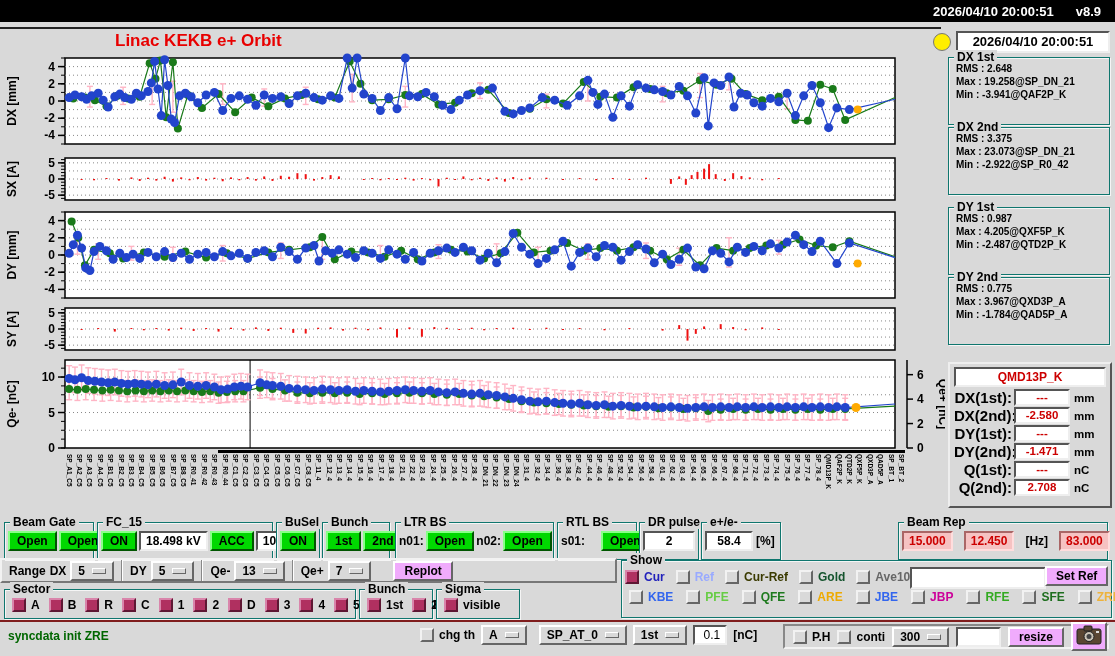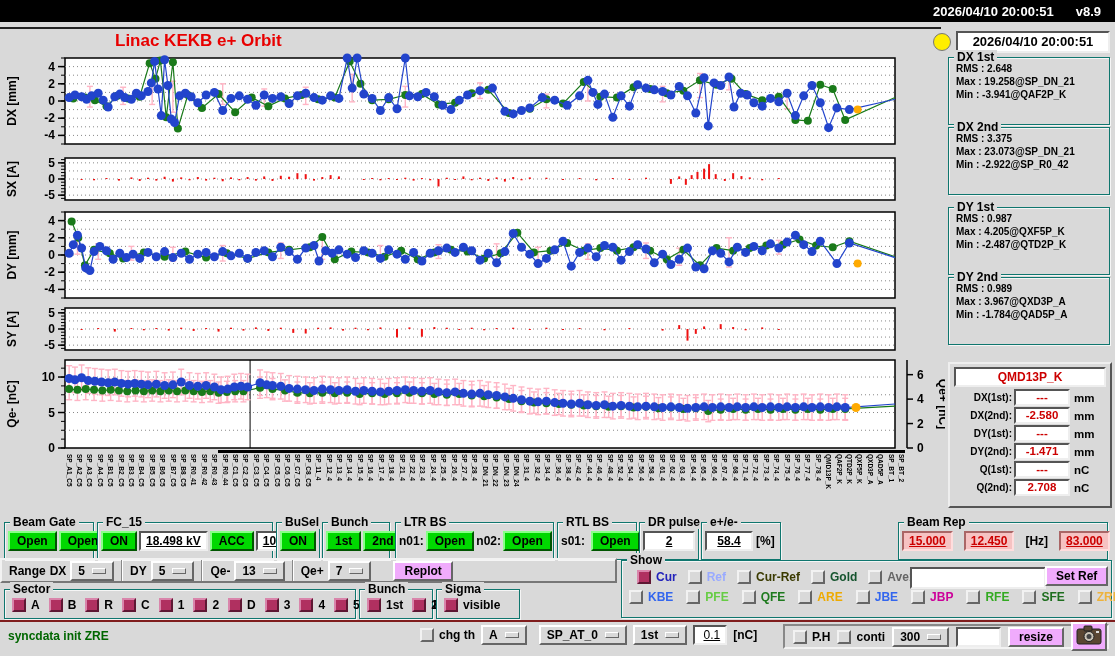--- a/index.html
+++ b/index.html
@@ -12,25 +12,25 @@
   .lamp{position:absolute;left:933px;top:33px;width:16px;height:16px;border-radius:50%;background:#ffee00;border:1px solid #777;}
   .tsbox{position:absolute;left:956px;top:31px;width:150px;height:18px;background:#fff;border:2px solid;border-color:#555 #eee #eee #555;
          text-align:center;font-size:13px;line-height:18px;}
   .grp{position:absolute;border:1px solid #0f766e;box-shadow:inset 1px 1px 0 #f5f5f5,1px 1px 0 #f5f5f5;background:#d9d9d9;}
   .glabel{position:absolute;top:-8px;left:5px;background:#d9d9d9;padding:0 3px;font-size:12px;white-space:nowrap;}
   .srow{padding:2px 0 0 7px;font-size:10px;white-space:nowrap;}
   .stat{left:948px;width:160px;height:66px;}
   .mon{left:948px;top:362px;width:160px;height:142px;border:2px solid;border-color:#eee #555 #555 #eee;}
   .monhead{margin:3px 4px 2px;background:#fff;border:2px solid;border-color:#555 #eee #eee #555;color:#c00;text-align:center;height:16px;line-height:16px;}
   .monrow{display:flex;align-items:center;margin:1px 4px;height:17px;}
-  .monlab{width:58px;text-align:right;font-size:10px;}
+  .monlab{width:58px;text-align:right;font-size:15px;}
   .monval{width:52px;margin-left:2px;background:#fff;border:2px solid;border-color:#555 #eee #eee #555;color:#c00;text-align:center;font-size:11.5px;height:13px;line-height:13px;}
   .monunit{margin-left:4px;font-size:11.5px;}
   .btn-green{background:#00d800;border:2px solid;border-color:#8f8 #050 #050 #8f8;padding:1px 7px;font-size:12px;white-space:nowrap;}
-  .field{background:#fff;border:2px solid;border-color:#555 #eee #eee #555;padding:1px 5px;font-size:12px;white-space:nowrap;text-decoration:underline;}
+  .field{background:#fff;border:2px solid;border-color:#555 #eee #eee #555;padding:1px 5px;font-size:12px;white-space:nowrap;}
   .field-pink{background:#f6c2c2;color:#c00;border-color:#a66 #fdd #fdd #a66;}
   .dd{background:#d9d9d9;border:2px solid;border-color:#fff #666 #666 #fff;padding:1px 6px;display:inline-flex;align-items:center;gap:7px;white-space:nowrap;}
   .ddbar{width:12px;height:4px;background:#d9d9d9;border:1px solid;border-color:#fff #666 #666 #fff;}
   .btn{background:#f0abfc;border:2px solid;border-color:#fff #666 #666 #fff;padding:1px 9px;font-size:12px;white-space:nowrap;}
   .cbitem{display:inline-flex;align-items:center;gap:5px;white-space:nowrap;}
   .cb{width:10px;height:10px;display:inline-block;background:#d9d9d9;border:2px solid;border-color:#f2f2f2 #666 #666 #f2f2f2;}
   .cb.on{background:#b03060;border-color:#d985ab #5e1733 #5e1733 #d985ab;}
   .row{display:flex;align-items:center;gap:3px;padding:10px 5px 4px;}
   .panel-raised{border:2px solid;border-color:#f2f2f2 #777 #777 #f2f2f2;}
   .vsep{width:0;height:21px;border-left:1px solid #888;border-right:1px solid #fff;margin:0 3px;}
@@ -1523,21 +1523,21 @@
   <div class="srow"><span>Min : </span><span>-2.922@SP_R0_42</span></div>
 </div>
 <div class="grp stat" style="top:207px">
   <span class="glabel">DY 1st</span>
   <div class="srow" style="padding-top:5px"><span>RMS : </span><span>0.987</span></div>
   <div class="srow"><span>Max : </span><span>4.205@QXF5P_K</span></div>
   <div class="srow"><span>Min : </span><span>-2.487@QTD2P_K</span></div>
 </div>
 <div class="grp stat" style="top:277px">
   <span class="glabel">DY 2nd</span>
-  <div class="srow" style="padding-top:5px"><span>RMS : </span><span>0.989</span></div>
+  <div class="srow" style="padding-top:5px"><span>RMS : </span><span>0.775</span></div>
   <div class="srow"><span>Max : </span><span>3.967@QXD3P_A</span></div>
   <div class="srow"><span>Min : </span><span>-1.784@QAD5P_A</span></div>
 </div>
 
 <div class="mon" style="position:absolute">
   <div class="monhead">QMD13P_K</div>
   <div class="monrow">
       <span class="monlab">DX(1st):</span>
       <span class="monval">---</span>
       <span class="monunit">mm</span>
@@ -1602,21 +1602,21 @@
   <span class="glabel">LTR BS</span>
   <div class="row" style="gap:2px;padding:8px 3px 3px">
     <span>n01:</span>
     <span class="btn-green">Open</span>
     <span>n02:</span>
     <span class="btn-green">Open</span>
   </div>
 </div>
 <div class="grp" style="left:557px;top:522px;width:78px;height:36px">
   <span class="glabel">RTL BS</span>
-  <div class="row" style="gap:6px;padding:8px 3px 3px">
+  <div class="row" style="gap:16px;padding:8px 3px 3px">
     <span>s01:</span>
     <span class="btn-green">Open</span>
   </div>
 </div>
 <div class="grp" style="left:639px;top:522px;width:58px;height:36px">
   <span class="glabel">DR pulse</span>
   <div class="row" style="padding:8px 3px 3px">
     <span class="field" style="width:40px;text-align:center">2</span>
   </div>
 </div>
@@ -1661,21 +1661,21 @@
   <span>Qe+</span>
   <span class="dd">
       <span>7</span>
       <span class="ddbar"></span>
     </span>
   <span class="btn" style="margin-left:18px">Replot</span>
 </div>
 
 <div class="grp" style="left:621px;top:560px;width:489px;height:56px">
   <span class="glabel">Show</span>
-  <div id="show-row1" style="display:flex;align-items:center;gap:11px;padding:9px 0 0 15px">
+  <div id="show-row1" style="display:flex;align-items:center;gap:11px;padding:9px 0 0 3px">
       <span class="cbitem">
         <span class="cb on"></span>
         <span class="cblab" style="color:#2222bb">Cur</span>
       </span>
       <span class="cbitem">
         <span class="cb"></span>
         <span class="cblab" style="color:#99aaff">Ref</span>
       </span>
       <span class="cbitem">
         <span class="cb"></span>

